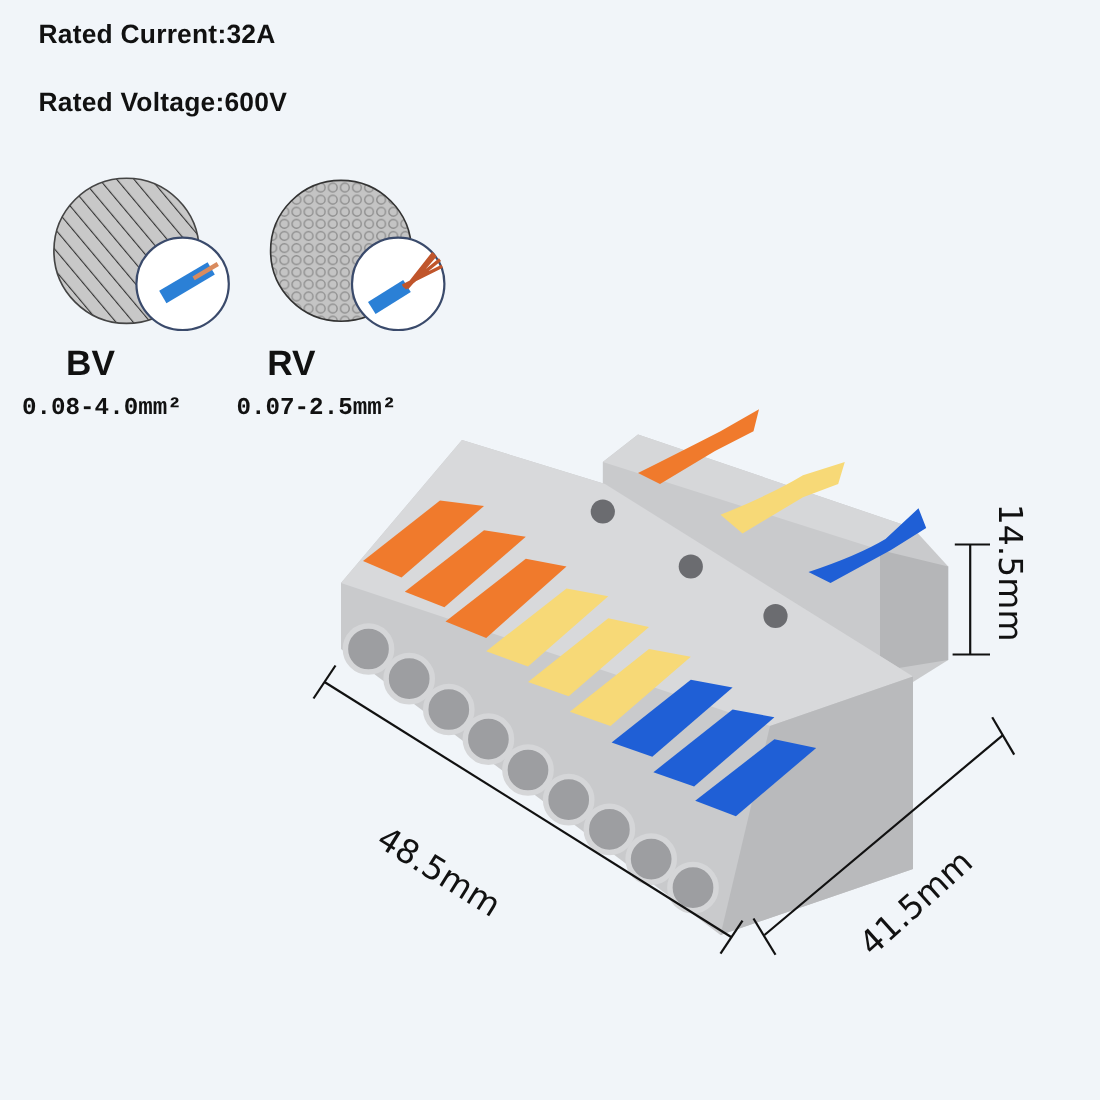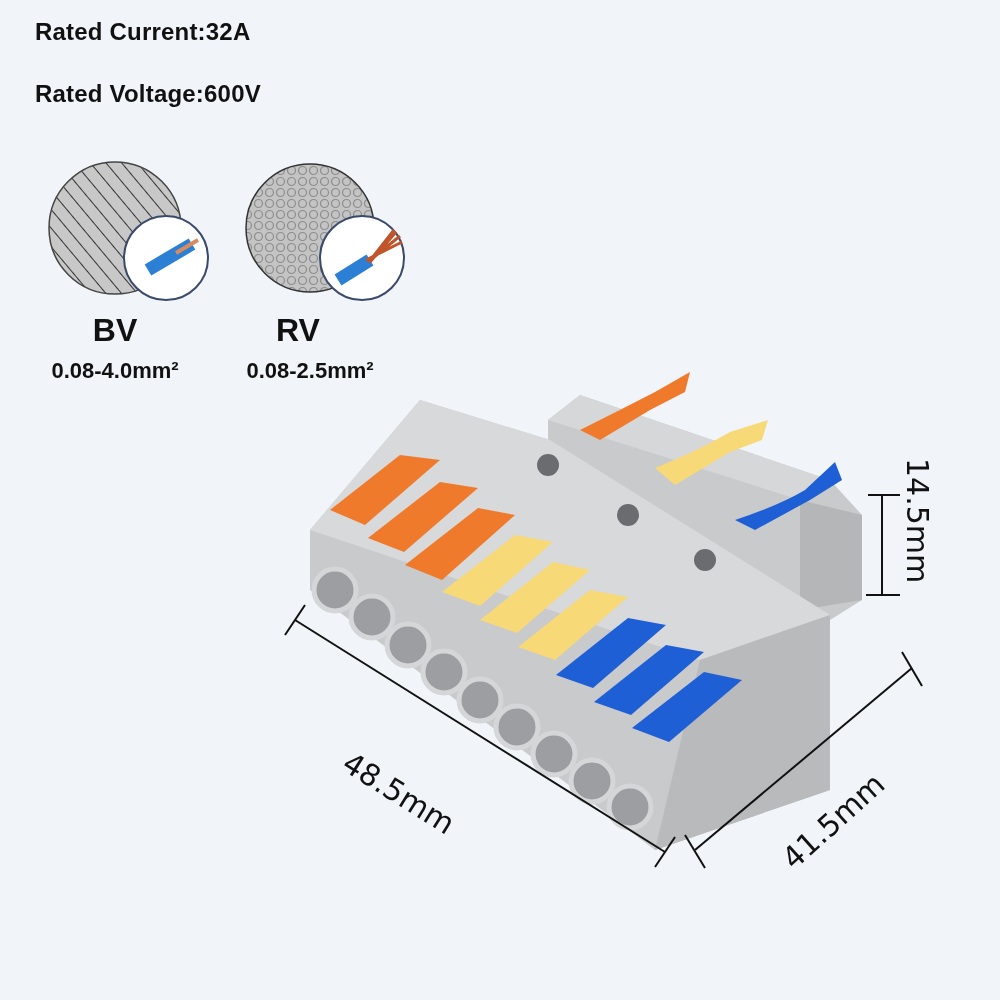--- a/index.html
+++ b/index.html
@@ -1,20 +1,20 @@
 <!DOCTYPE html>
 <html><head>
 <meta charset="utf-8">
 <style>
   html,body{margin:0;padding:0;}
   body{width:1000px;height:1000px;background:#f1f5f9;position:relative;overflow:hidden;font-family:"Liberation Sans",sans-serif;}
   .spec{position:absolute;left:35px;font-weight:bold;font-size:24px;color:#111;letter-spacing:0.2px;}
-  .wire-label{position:absolute;font-weight:bold;color:#111;text-align:center;}
+  .wire-label{position:absolute;font-weight:bold;color:#111;text-align:left;}
   .wire-name{font-size:32px;}
-  .wire-range{font-size:22px;}
+  .wire-range{font-size:22px;font-family:Liberation Mono, monospace;}
   .dim{position:absolute;font-family:"DejaVu Sans",sans-serif;font-size:30px;color:#111;white-space:nowrap;}
   svg{position:absolute;left:0;top:0;}
 </style>
 </head>
 <body>
 
 <div class="spec" style="top:18px;">Rated Current:32A</div>
 <div class="spec" style="top:80px;">Rated Voltage:600V</div>
 
 <svg width="1000" height="1000" viewBox="0 0 1000 1000">
@@ -110,18 +110,18 @@
 <div class="wire-label" style="left:60px;top:312px;width:110px;">
   <div class="wire-name">BV</div>
 </div>
 <div class="wire-label" style="left:20px;top:358px;width:190px;">
   <div class="wire-range">0.08-4.0mm²</div>
 </div>
 <div class="wire-label" style="left:243px;top:312px;width:110px;">
   <div class="wire-name">RV</div>
 </div>
 <div class="wire-label" style="left:215px;top:358px;width:190px;">
-  <div class="wire-range">0.08-2.5mm²</div>
+  <div class="wire-range">0.07-2.5mm²</div>
 </div>
 
 <div class="dim" style="left:355px;top:745px;transform:rotate(32deg);transform-origin:left top;">48.5mm</div>
 <div class="dim" style="left:775px;top:850px;transform:rotate(-42deg);transform-origin:left top;">41.5mm</div>
 <div class="dim" style="left:935px;top:458px;transform:rotate(90deg);transform-origin:left top;">14.5mm</div>
 
 </body></html>

